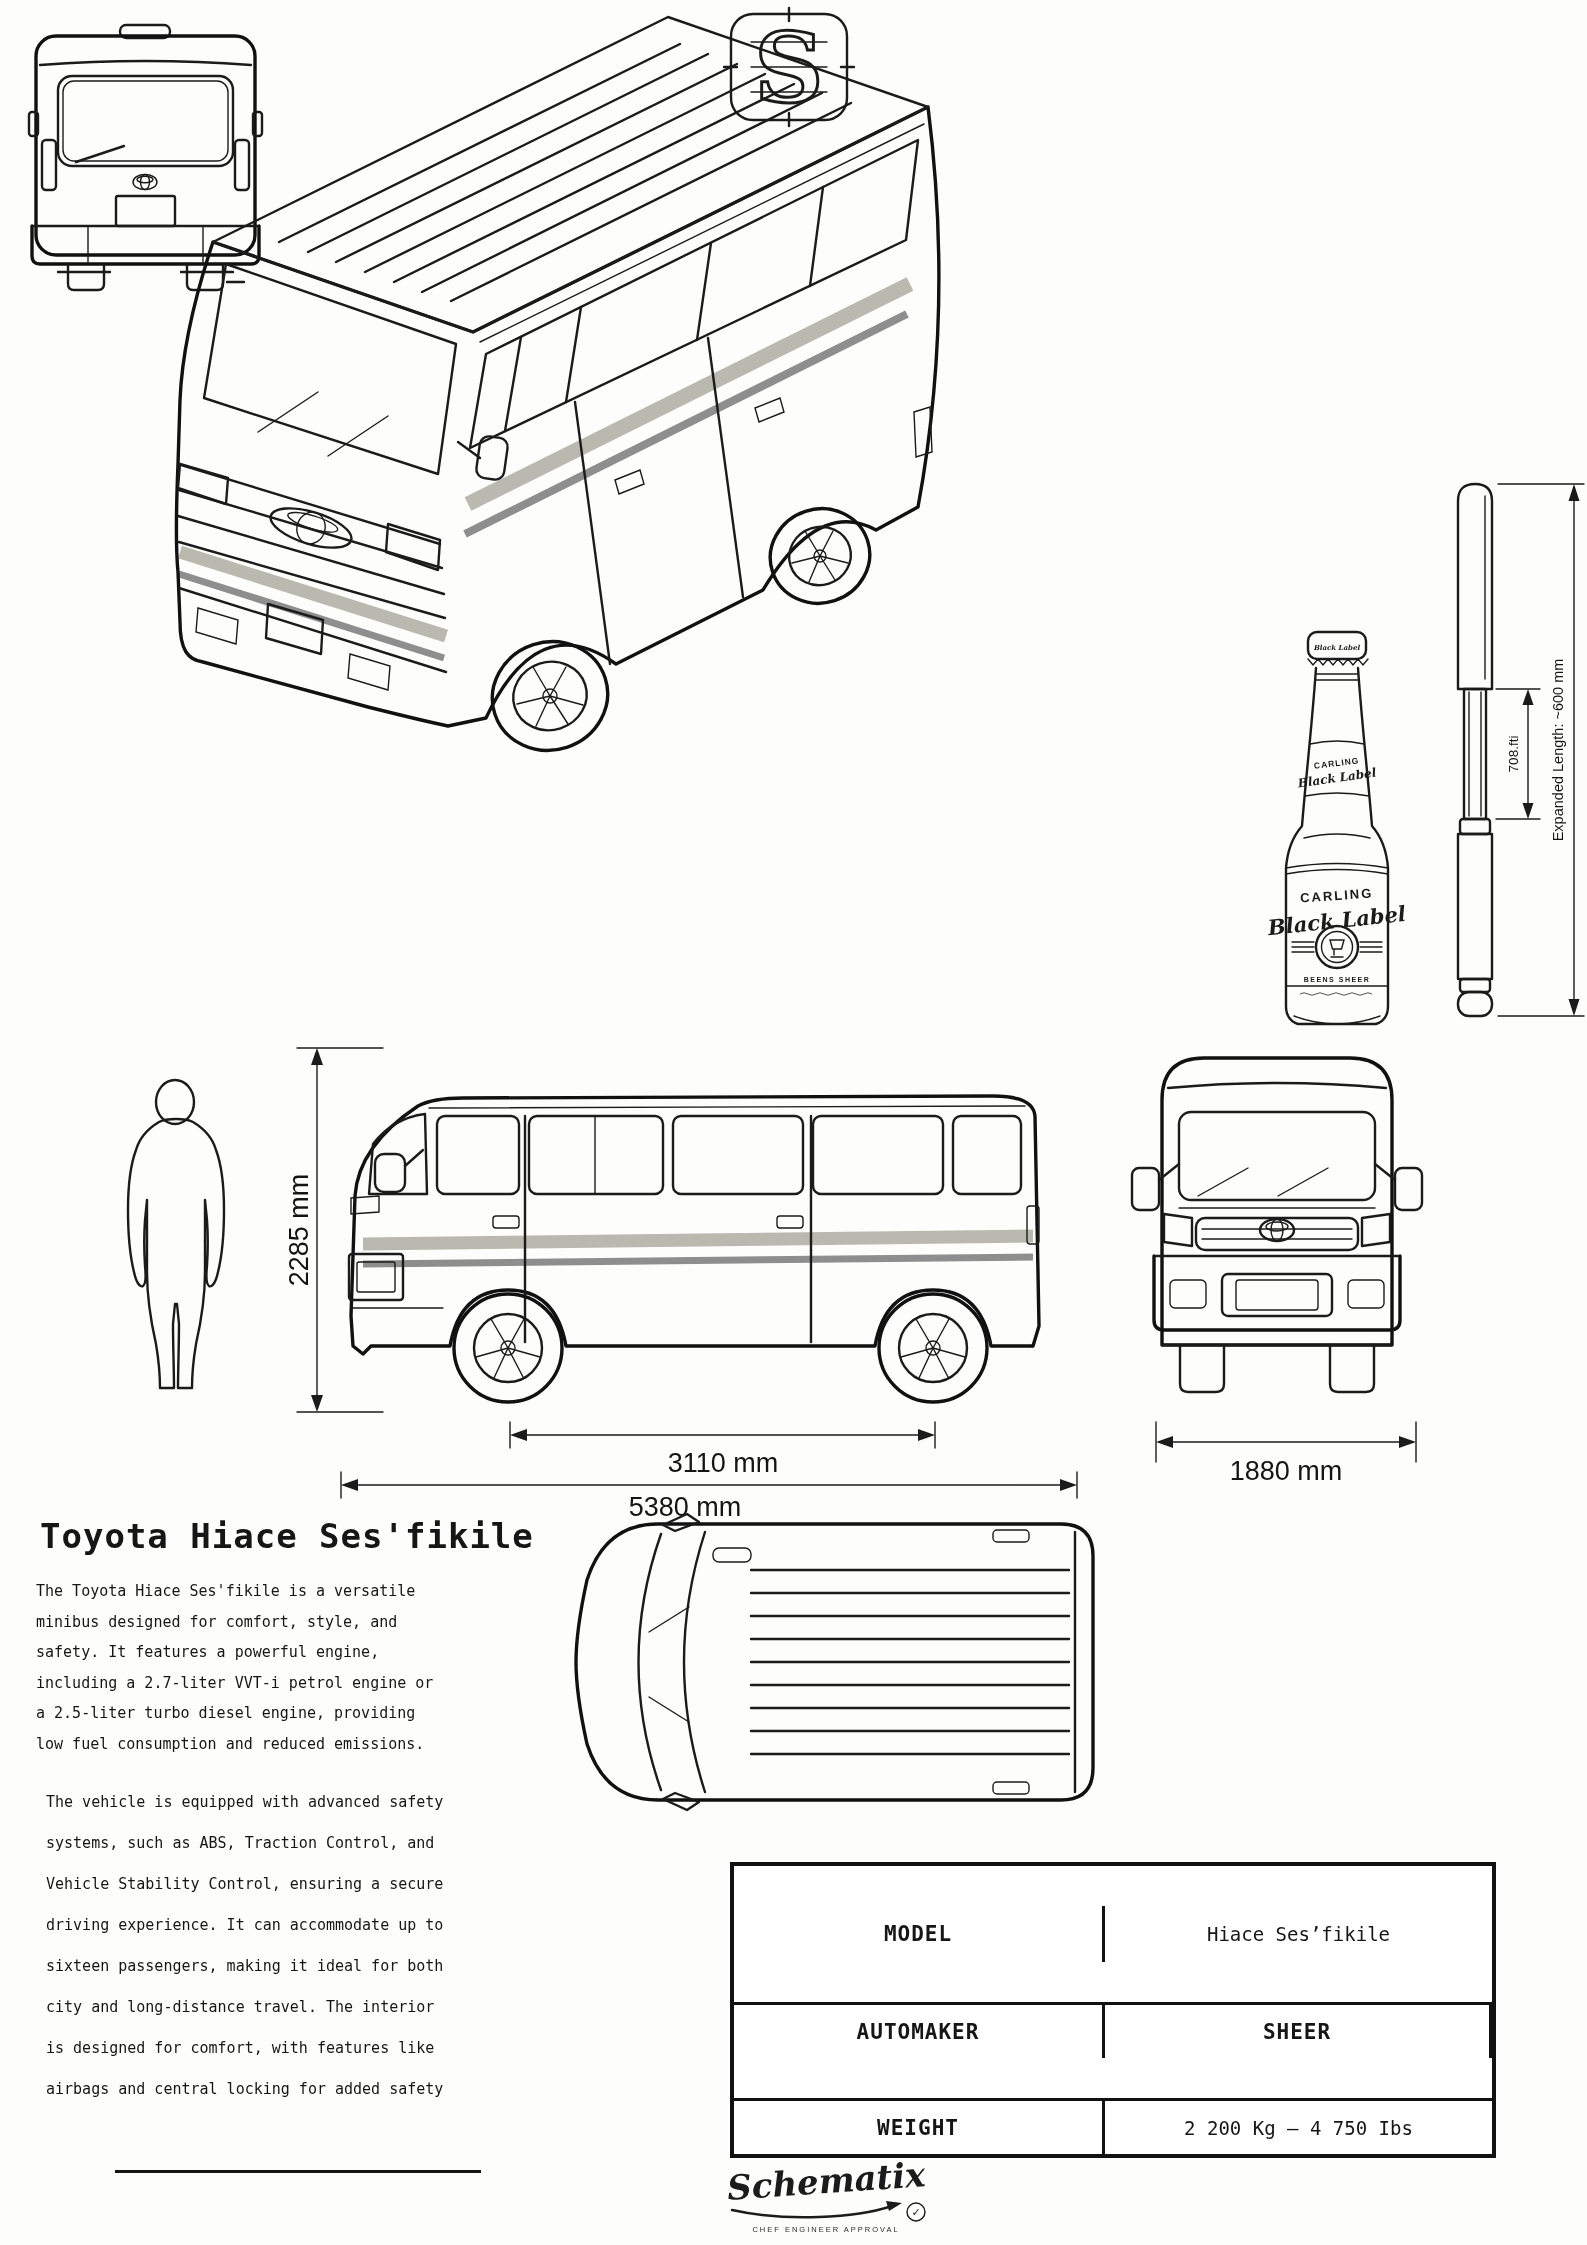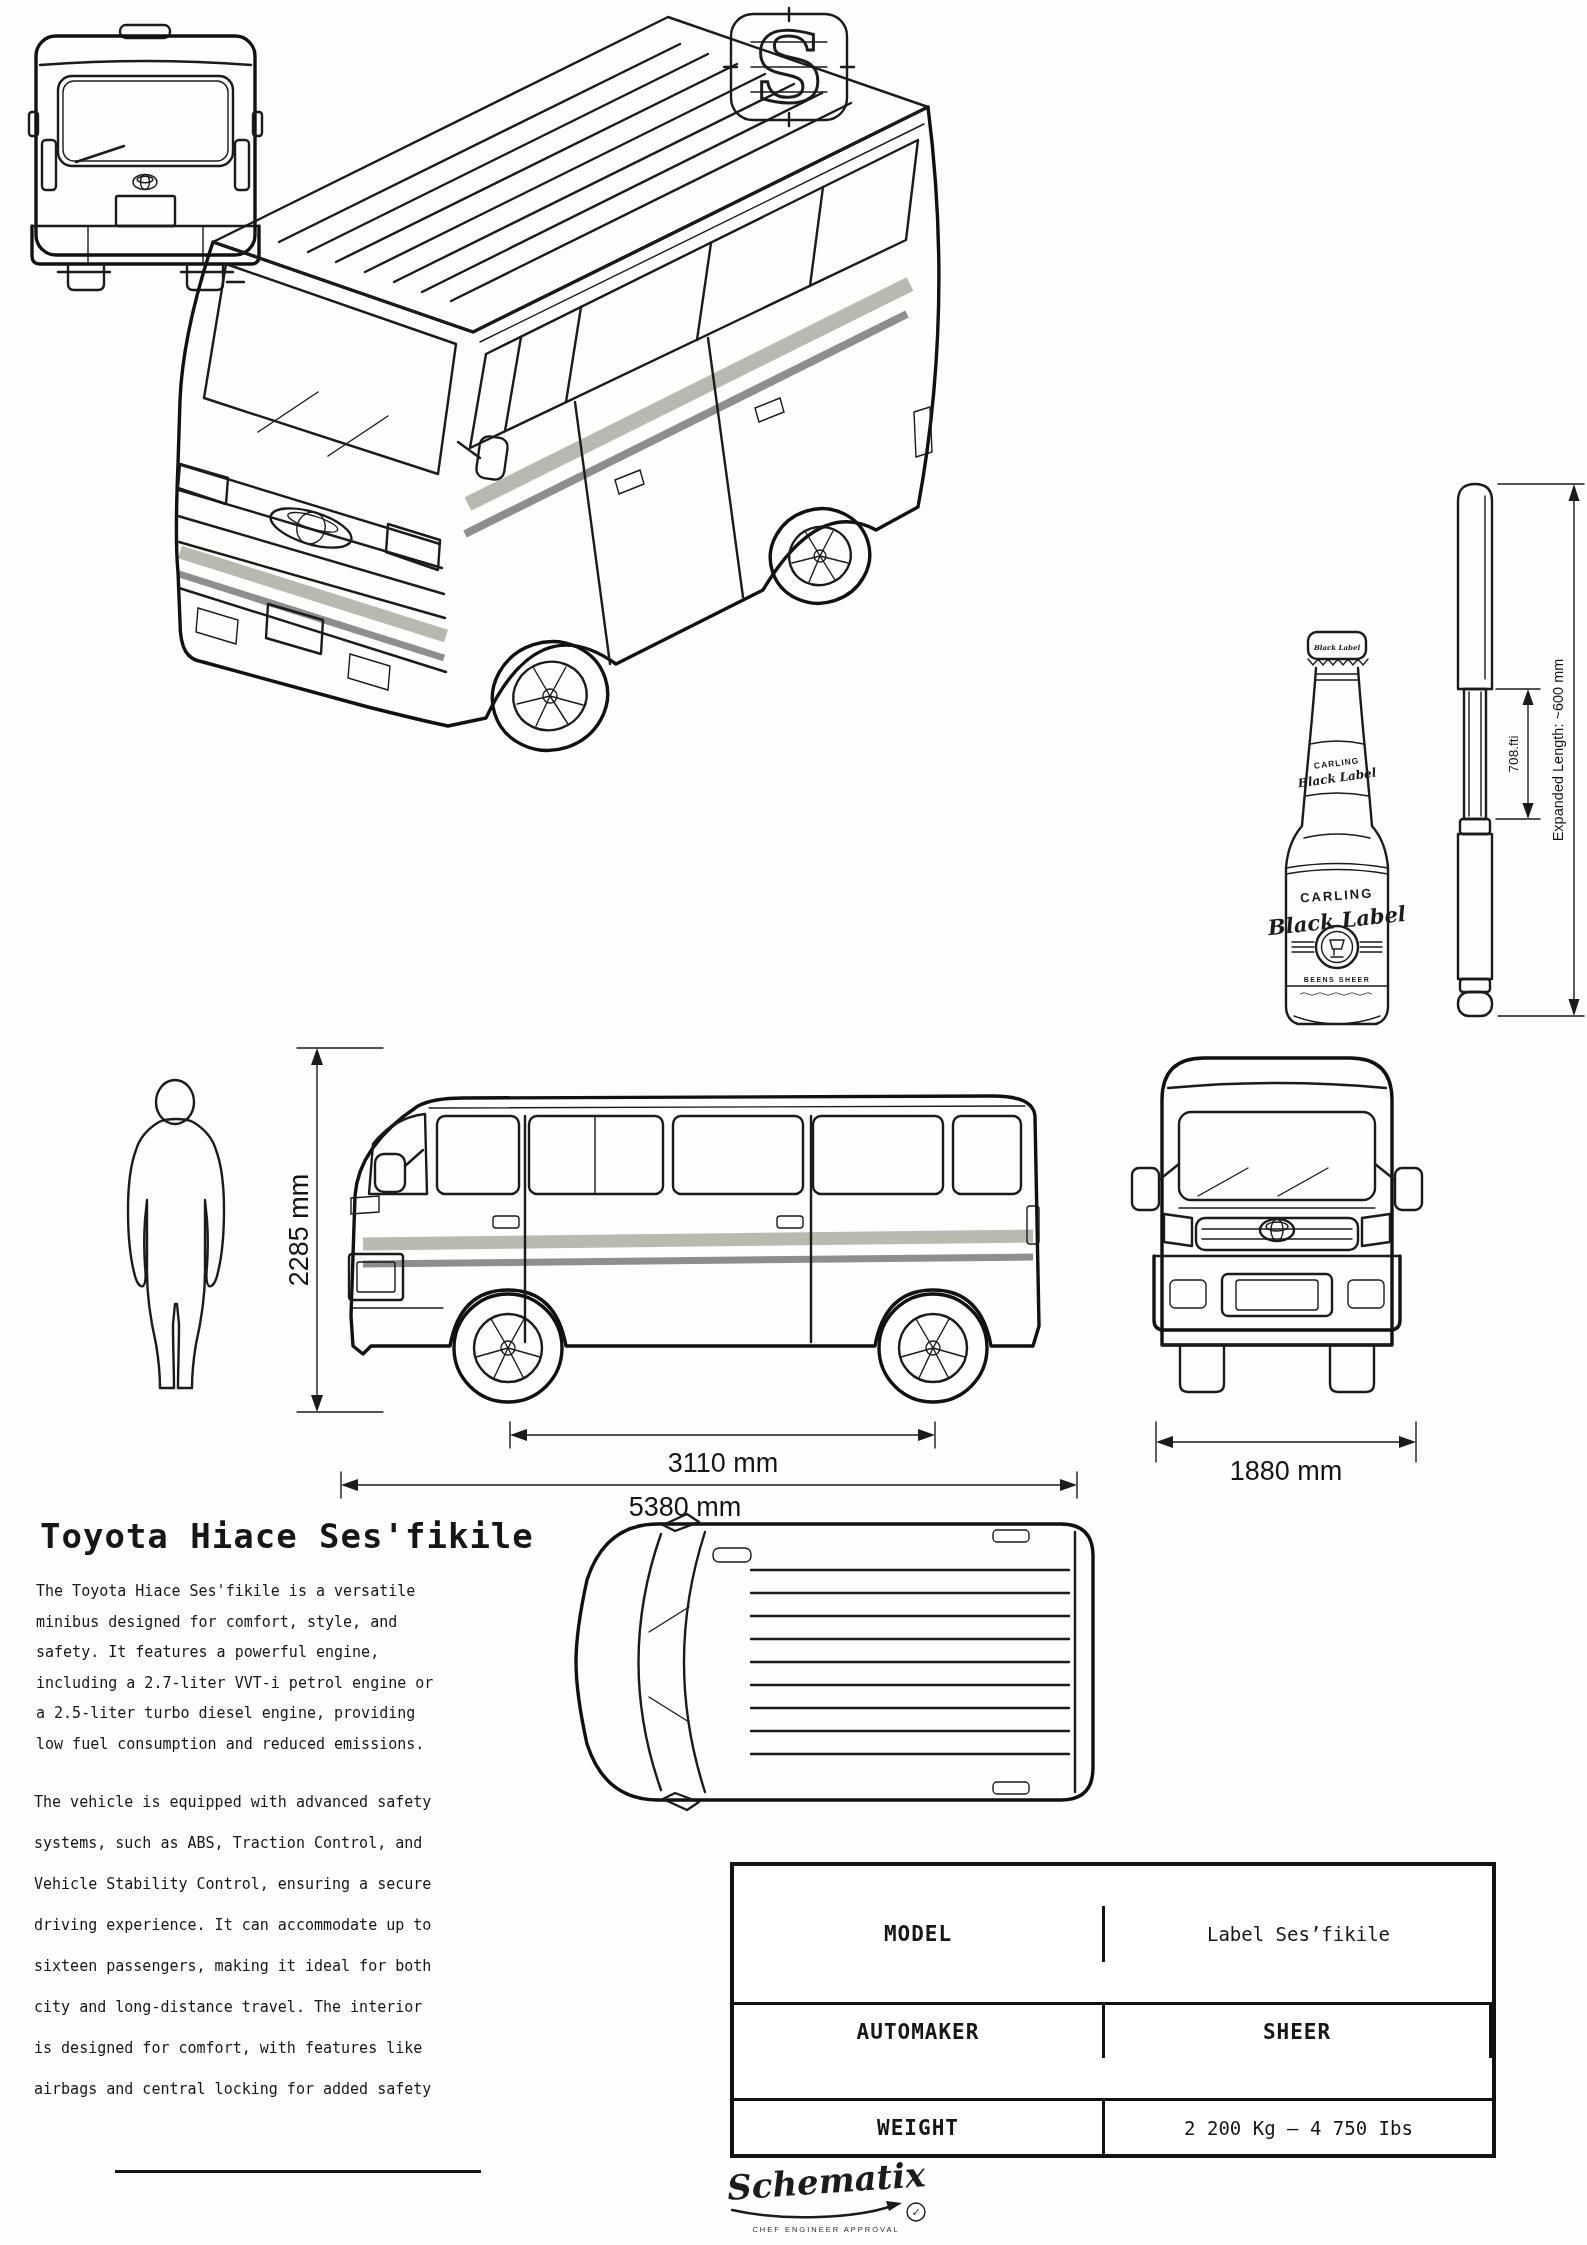--- a/index.html
+++ b/index.html
@@ -8,21 +8,21 @@
   svg{display:block;overflow:visible;}
   .ink{stroke:#1b1b1b;fill:none;stroke-width:2.4;stroke-linecap:round;stroke-linejoin:round;}
   .ink-thin{stroke:#1b1b1b;fill:none;stroke-width:1.4;stroke-linecap:round;}
   .ink-bold{stroke:#111;fill:none;stroke-width:3.4;stroke-linecap:round;stroke-linejoin:round;}
   .fill-ink{fill:#1b1b1b;stroke:none;}
   .dim-text{font-family:"Liberation Sans",sans-serif;font-size:27px;fill:#141414;}
   .dim-text-sm{font-family:"Liberation Sans",sans-serif;font-size:13.5px;fill:#141414;}
   .page-title{left:40px;top:1516px;width:520px;font-weight:bold;font-size:34px;letter-spacing:1px;white-space:nowrap;}
   .para{width:512px;font-size:15px;text-align:left;white-space:pre-line;}
   .para1{left:36px;top:1576px;line-height:30.5px;}
-  .para2{left:34px;top:1782px;line-height:41px;}
+  .para2{left:46px;top:1782px;line-height:41px;}
   .text-rule{left:115px;top:2170px;width:366px;height:3px;background:#141414;}
   .spec-table{left:730px;top:1862px;width:758px;height:288px;border:4px solid #121212;display:grid;grid-template-columns:371px 1fr;grid-auto-rows:1fr;background:#fff;}
   .spec-cell{display:flex;align-items:center;justify-content:center;font-size:19px;margin-top:40px;}
   .spec-label{font-weight:bold;font-size:21px;letter-spacing:1px;border-right:3.5px solid #121212;}
   .spec-cell.rb{border-top:3.5px solid #121212;}
   .sig-caption{font-family:"Liberation Sans",sans-serif;font-size:7.5px;letter-spacing:2px;fill:#2a2a2a;}
   .script{font-family:"DejaVu Serif",serif;font-style:italic;font-weight:bold;}
   .bottle-serif{font-family:"DejaVu Serif",serif;font-style:italic;font-weight:bold;}
   .bottle-sans{font-family:"Liberation Sans",sans-serif;font-weight:bold;}
 </style>
@@ -483,21 +483,21 @@
 Vehicle Stability Control, ensuring a secure
 driving experience. It can accommodate up to
 sixteen passengers, making it ideal for both
 city and long-distance travel. The interior
 is designed for comfort, with features like
 airbags and central locking for added safety</div>
 <div class="abs text-rule"></div>
 
 <div class="abs spec-table">
   <div class="spec-cell spec-label">MODEL</div>
-  <div class="spec-cell">Label Ses’fikile</div>
+  <div class="spec-cell">Hiace Ses’fikile</div>
   <div class="spec-cell spec-label rb">AUTOMAKER</div>
   <div class="spec-cell spec-label rb">SHEER</div>
   <div class="spec-cell spec-label rb">WEIGHT</div>
   <div class="spec-cell rb">2 200 Kg – 4 750 Ibs</div>
 </div>
 
 <svg class="abs" style="left:716px;top:2158px" width="230" height="80" viewBox="0 0 230 80">
   <text x="12" y="42" class="script" style="font-size:34px;fill:#1b1b1b" transform="rotate(-4 12 42)">Schematix</text>
   <path d="M16,52 C70,64 140,60 176,48" class="ink" stroke-width="2.6"></path>
   <polygon points="186,45 170,43 173,53" class="fill-ink"></polygon>

